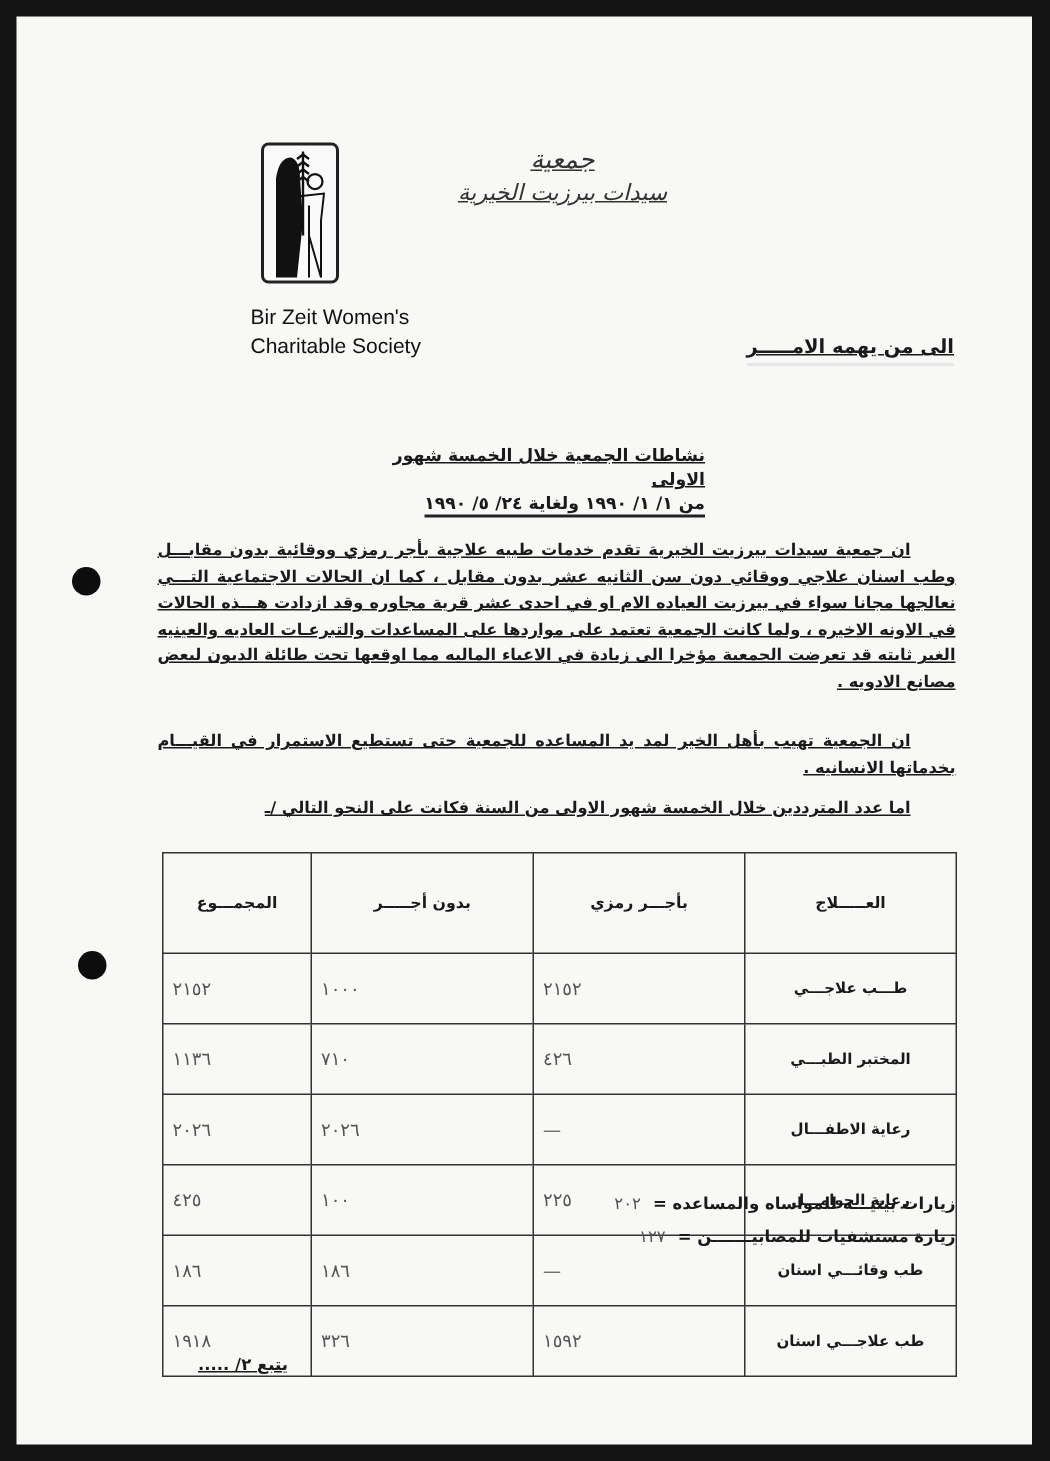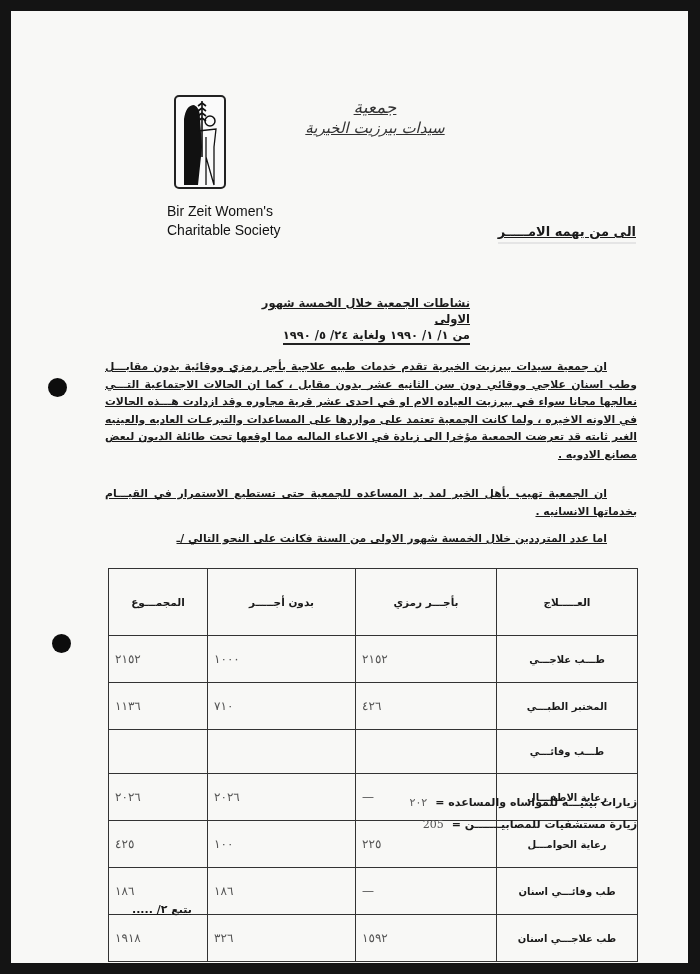--- a/index.html
+++ b/index.html
@@ -94,26 +94,20 @@
       <td class="num">١٠٠٠</td>
       <td class="num">٢١٥٢</td>
     </tr>
     <tr style="height:18px;">
       <td class="label">المختبر الطبـــي</td>
       <td class="num">٤٢٦</td>
       <td class="num">٧١٠</td>
       <td class="num">١١٣٦</td>
     </tr>
     <tr style="height:18px;">
-      <td class="label">طـــب وقائـــي</td>
-      <td class="num"></td>
-      <td class="num"></td>
-      <td class="num"></td>
-    </tr>
-    <tr style="height:18px;">
       <td class="label">رعاية الاطفـــال</td>
       <td class="num">—</td>
       <td class="num">٢٠٢٦</td>
       <td class="num">٢٠٢٦</td>
     </tr>
     <tr style="height:26px;">
       <td class="label">رعاية الحوامـــل</td>
       <td class="num">٢٢٥</td>
       <td class="num">١٠٠</td>
       <td class="num">٤٢٥</td>
@@ -133,17 +127,17 @@
   </tbody>
 </table>
 
 <div class="visits">
   <div class="row">
     <span>زيارات بيتيـــه للمواساه والمساعده =</span>
     <span class="val">٢٠٢</span>
   </div>
   <div class="row">
     <span>زيارة مستشفيات للمصابيـــــــن =</span>
-    <span class="val">205</span>
+    <span class="val">١٢٧</span>
   </div>
 </div>
 
 <div class="footer rtl">يتبع ٢/ .....</div>
 
 </body></html>

